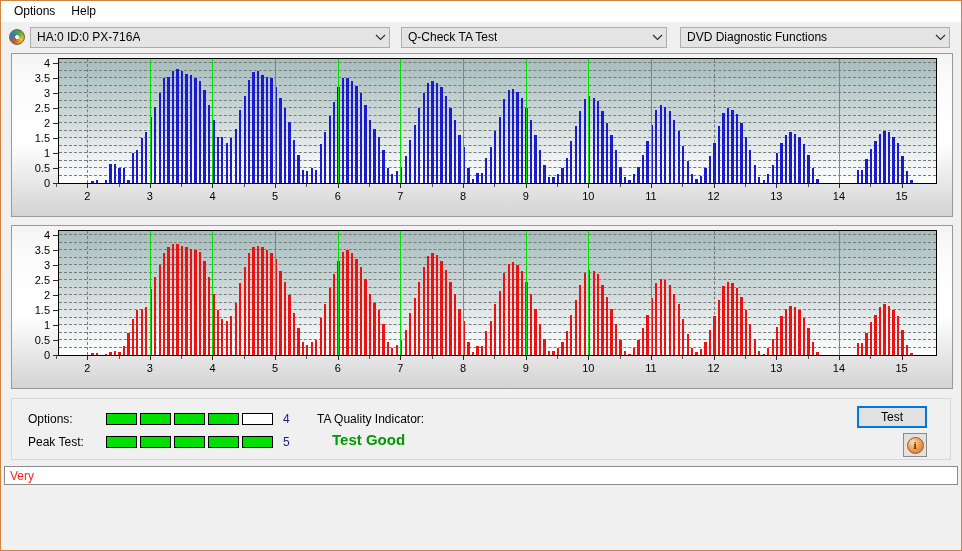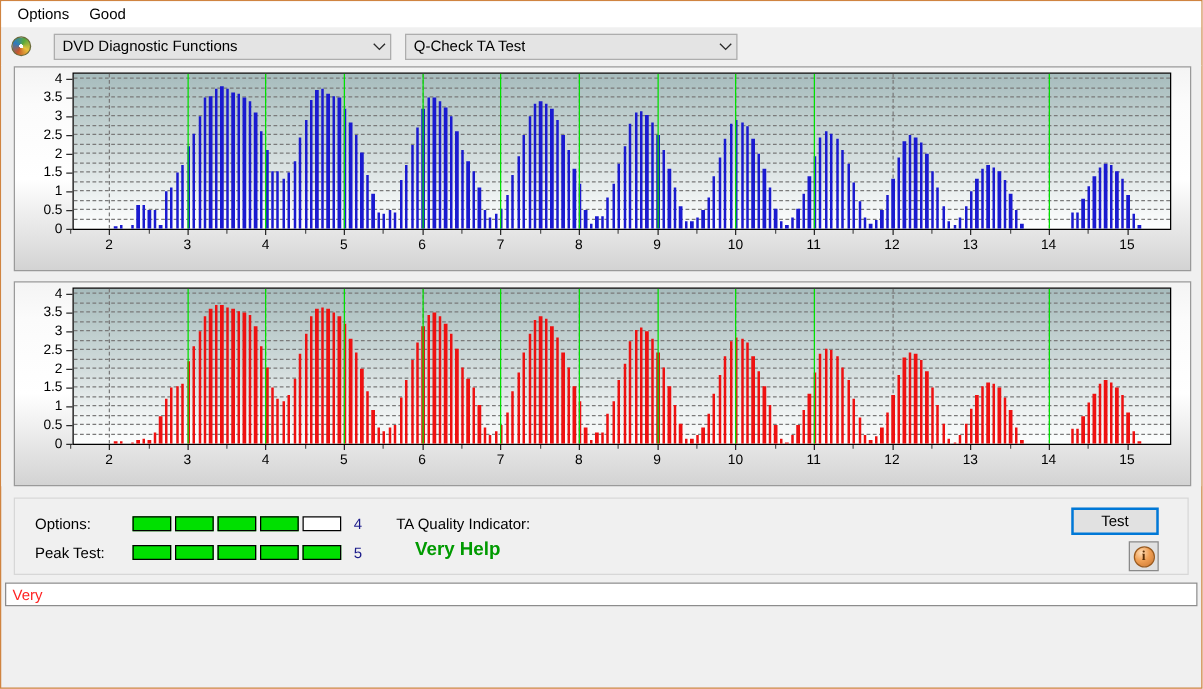--- a/index.html
+++ b/index.html
@@ -249,35 +249,43 @@
   }
 </style>
 </head>
 <body>
 
 <div class="window">
 
 
   <div class="menubar">
     <div class="menu-item">Options</div>
-    <div class="menu-item">Good</div>
+    <div class="menu-item">Help</div>
   </div>
 
   <div class="toolbar">
     <div class="drive-icon"></div>
-    <div class="combo" id="combo-function">
-      <span class="combo-label">DVD Diagnostic Functions</span>
+    <div class="combo" id="combo-drive">
+      <span class="combo-label">HA:0 ID:0  PX-716A</span>
       <span class="arrow">
         <svg width="11" height="7" viewBox="0 0 11 7">
             <polyline points="1,1 5.5,5.5 10,1" fill="none" stroke="#2b2b2b" stroke-width="1.1"></polyline>
           </svg>
       </span>
     </div>
     <div class="combo" id="combo-test">
       <span class="combo-label">Q-Check TA Test</span>
+      <span class="arrow">
+        <svg width="11" height="7" viewBox="0 0 11 7">
+            <polyline points="1,1 5.5,5.5 10,1" fill="none" stroke="#2b2b2b" stroke-width="1.1"></polyline>
+          </svg>
+      </span>
+    </div>
+    <div class="combo" id="combo-function">
+      <span class="combo-label">DVD Diagnostic Functions</span>
       <span class="arrow">
         <svg width="11" height="7" viewBox="0 0 11 7">
             <polyline points="1,1 5.5,5.5 10,1" fill="none" stroke="#2b2b2b" stroke-width="1.1"></polyline>
           </svg>
       </span>
     </div>
   </div>
 
   <div class="charts-area">
     <div class="chart-panel">
@@ -856,21 +864,21 @@
       <span class="meter">
           <span class="seg on" style="background: rgb(0, 224, 0);"></span>
           <span class="seg on" style="background: rgb(0, 224, 0);"></span>
           <span class="seg on" style="background: rgb(0, 224, 0);"></span>
           <span class="seg on" style="background: rgb(0, 224, 0);"></span>
           <span class="seg on" style="background: rgb(0, 224, 0);"></span>
         </span>
       <span class="metric-value">5</span>
     </div>
     <div class="ta-label" style="left:305px; top:13px;">TA Quality Indicator:</div>
-    <div class="ta-value" style="left:320px; top:32px;">Very Help</div>
+    <div class="ta-value" style="left:320px; top:32px;">Test Good</div>
     <div class="start-btn" style="right:23px; top:7px;">Test</div>
     <div class="info-btn" style="right:23px; top:34px;">
       <span class="info-sphere">i</span>
     </div>
   </div>
 
   <div class="statusbar">
     <span>Very</span>
   </div>
 

